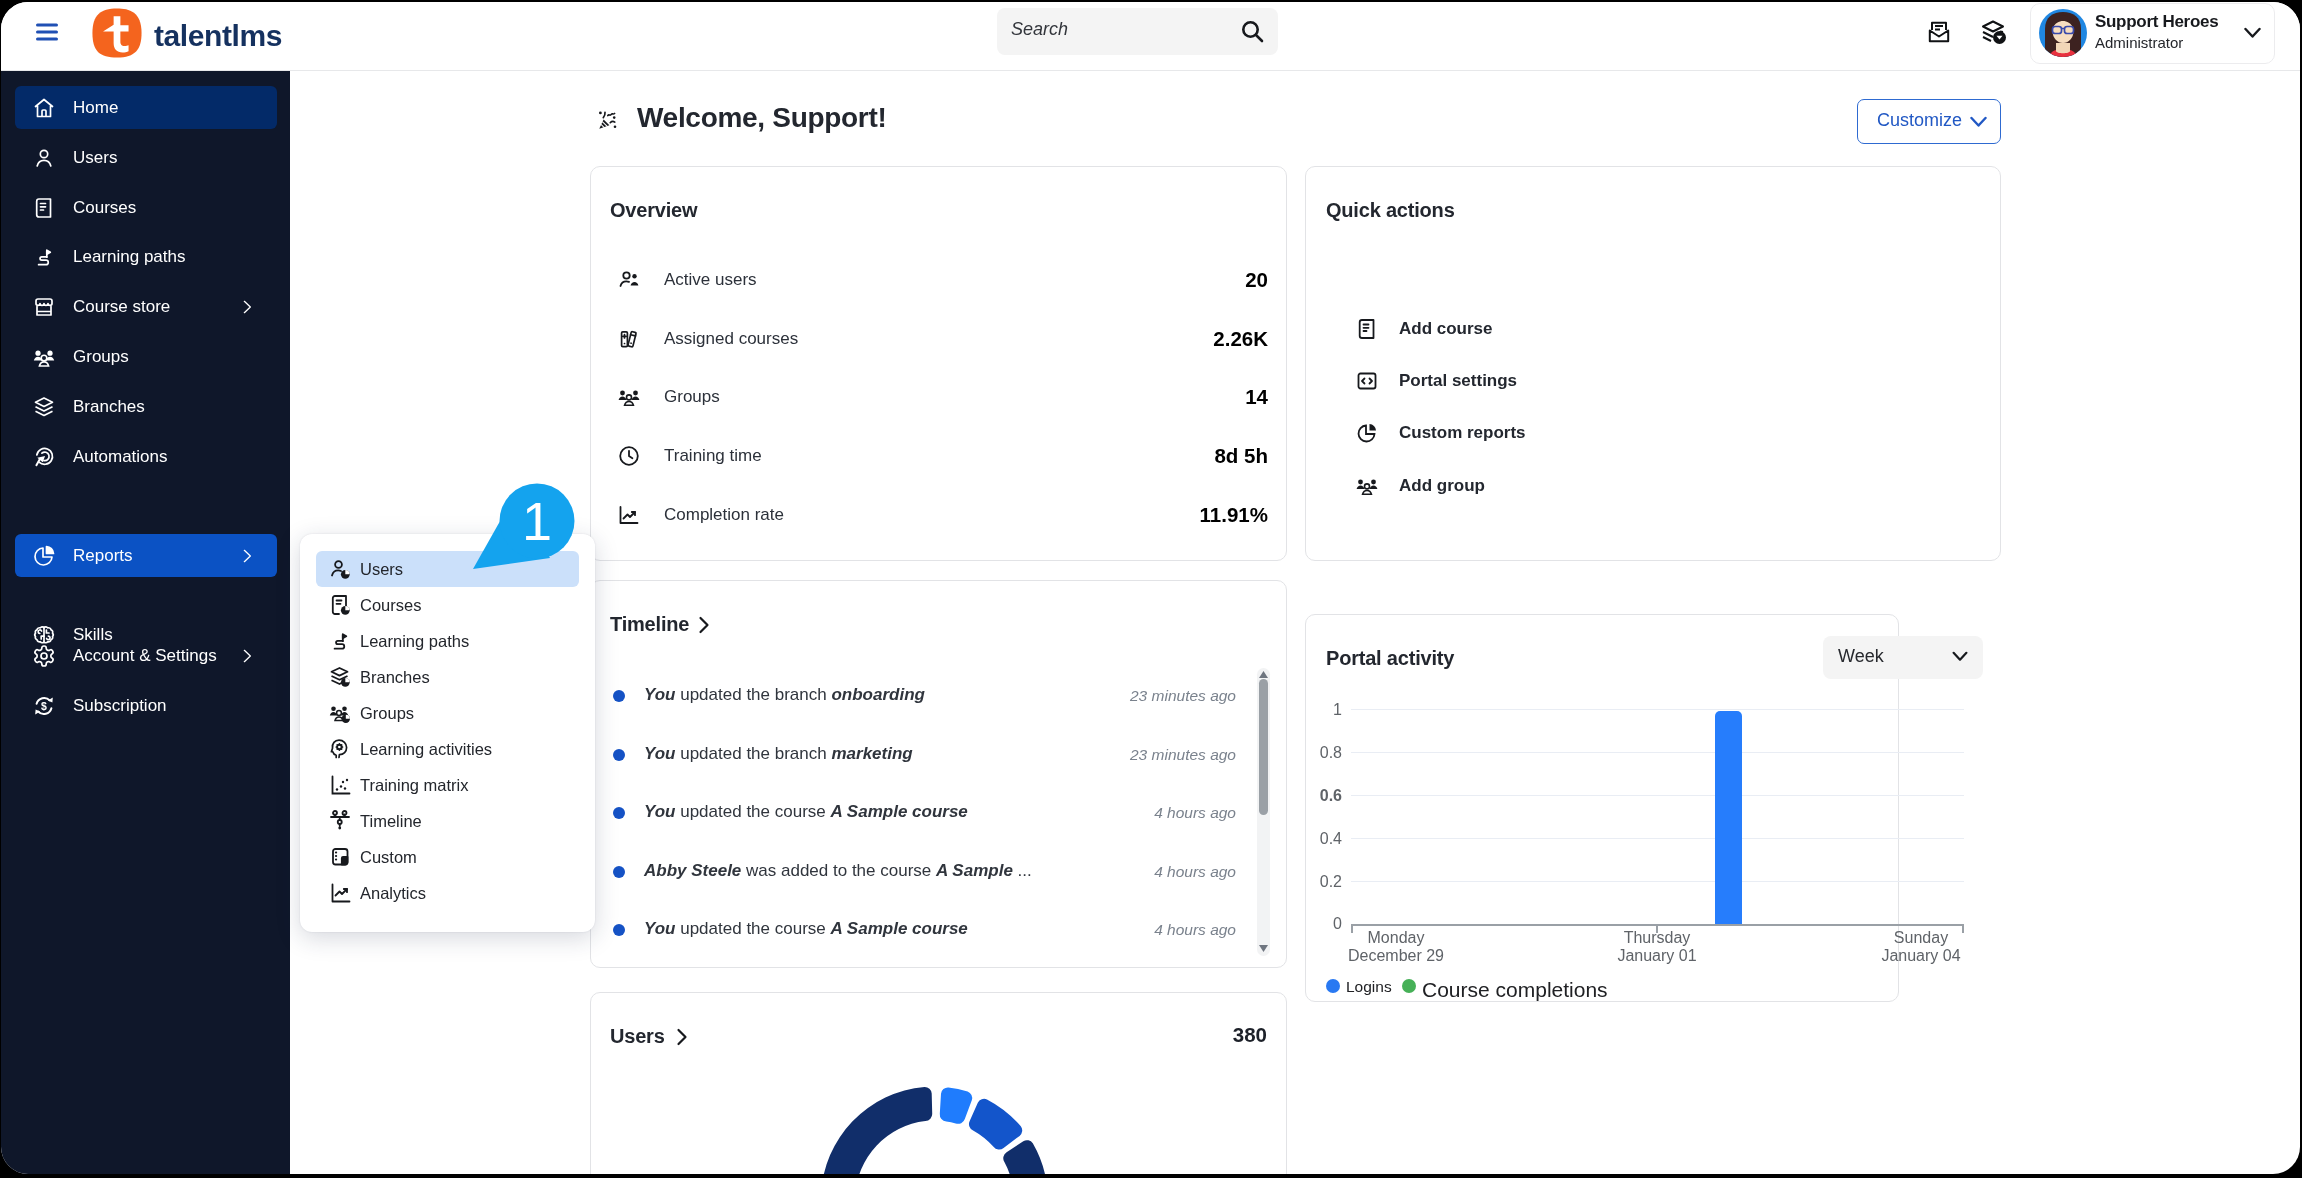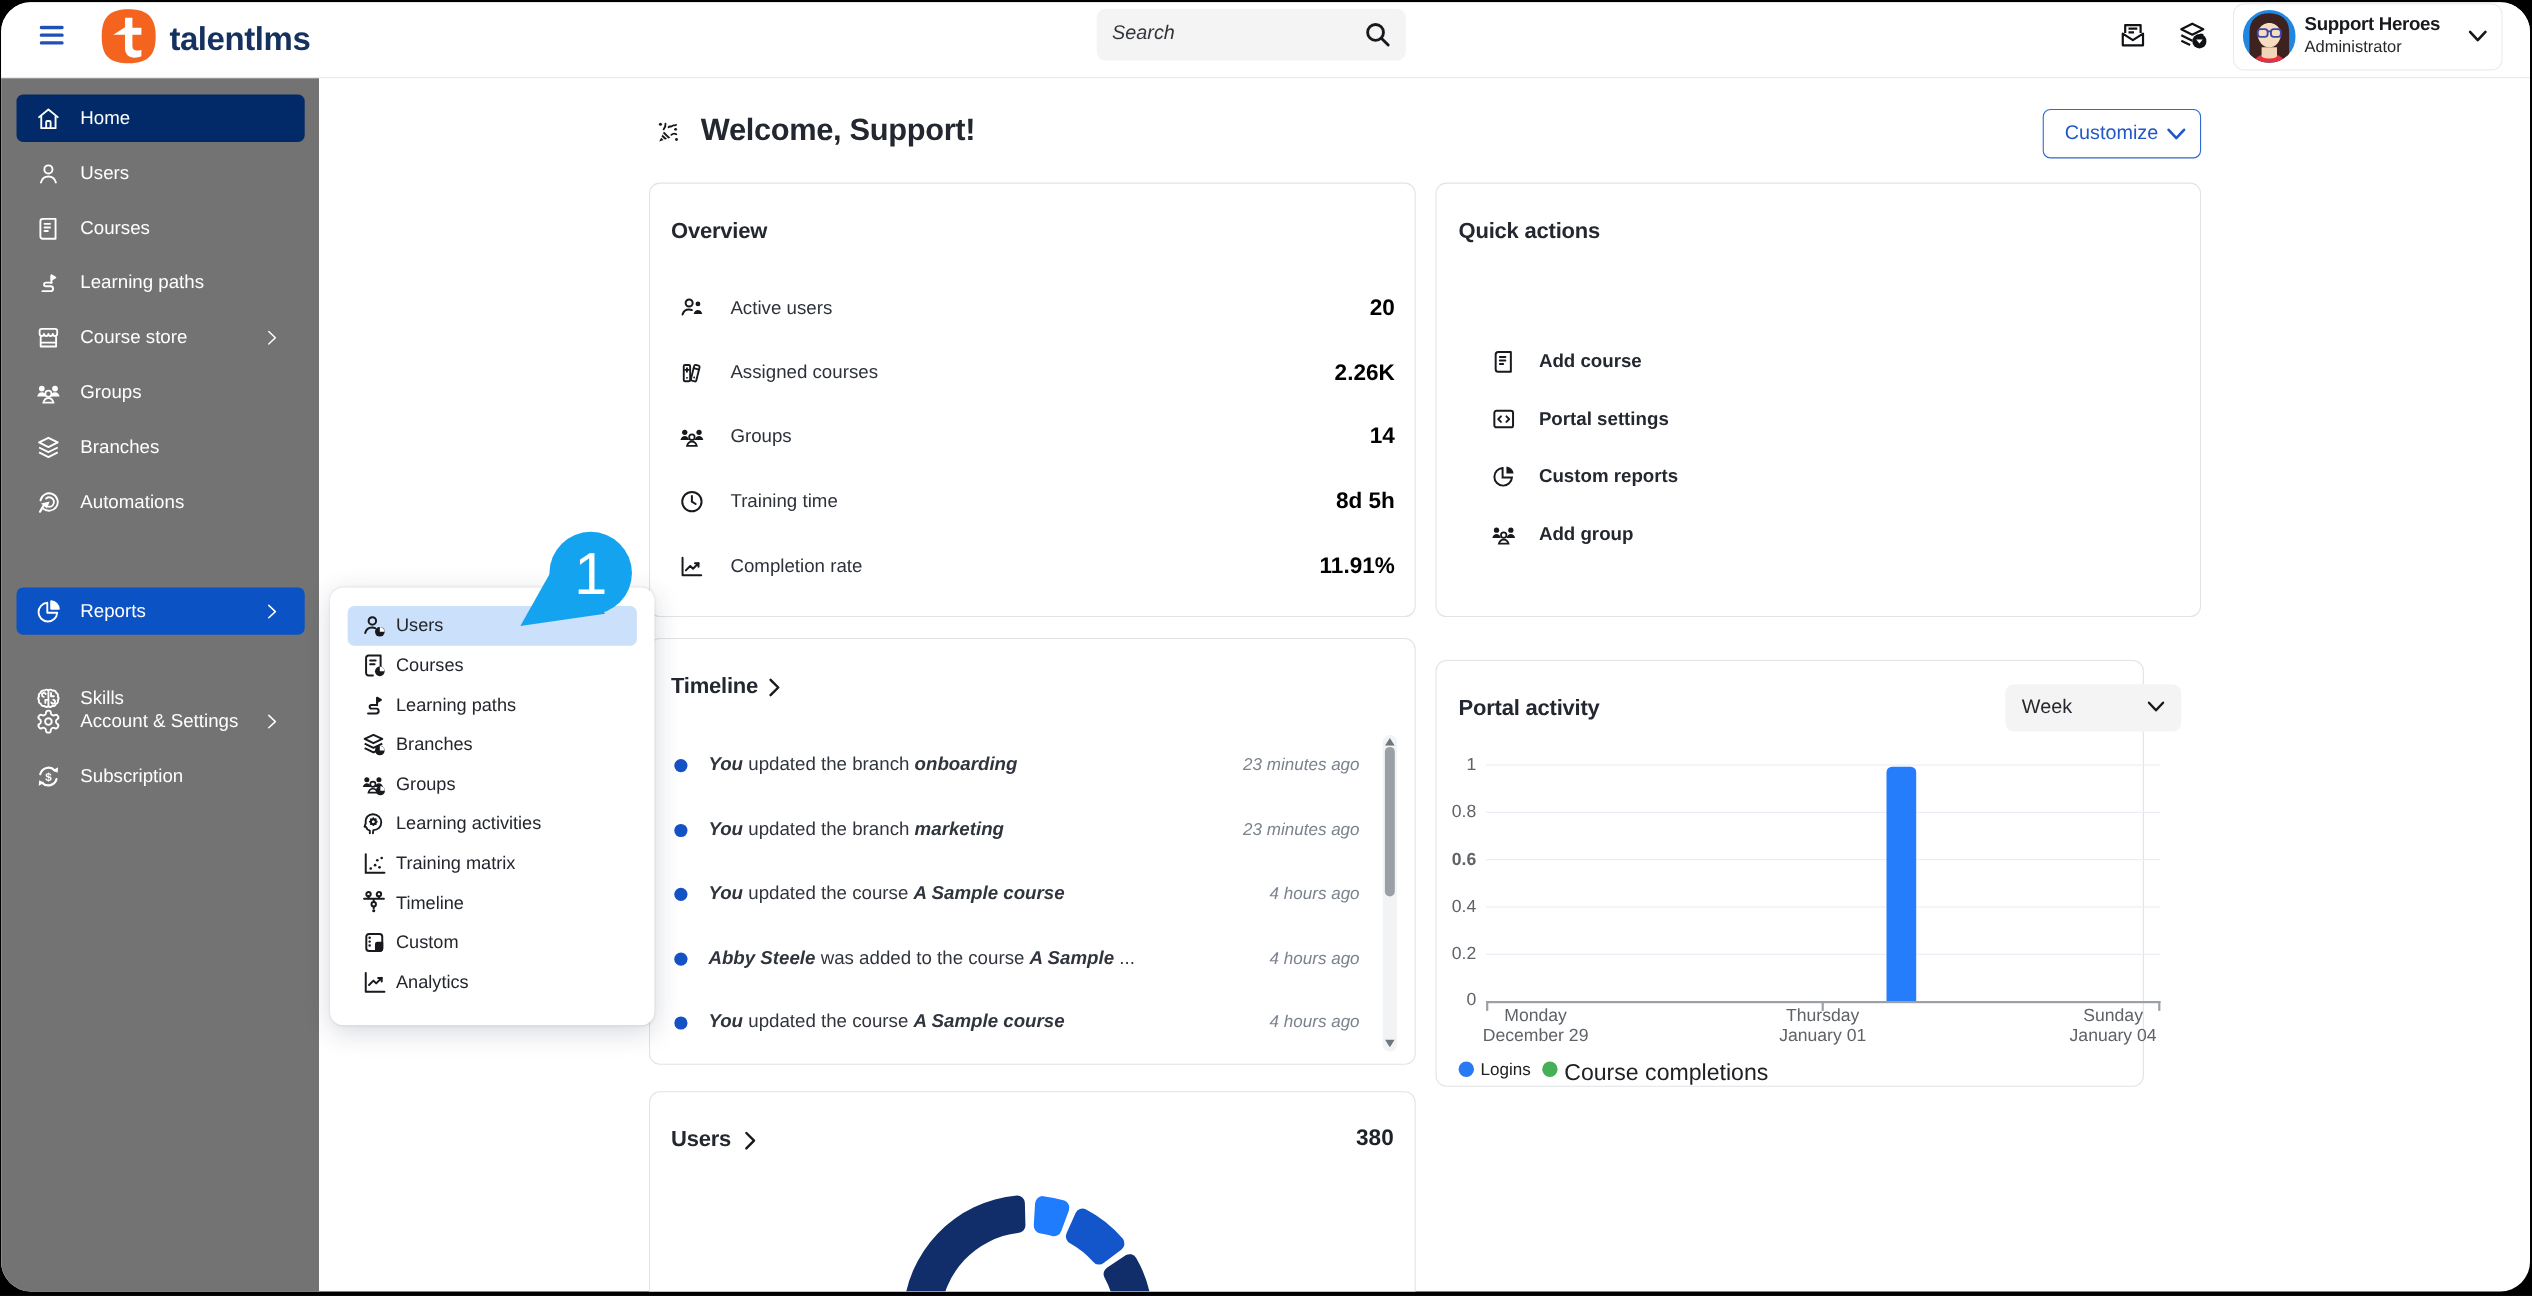--- a/index.html
+++ b/index.html
@@ -7,21 +7,21 @@
   body { font-family:"Liberation Sans", sans-serif; }
   #win { position:absolute; left:1px; top:2px; width:2299px; height:1172px;
          background:#fff; border-radius:27px; overflow:hidden; }
   .abs { position:absolute; }
   .card { position:absolute; background:#fff; border:1px solid #e2e3e6; border-radius:10px; }
   .ctitle { font-size:20px; font-weight:bold; color:#23272f; letter-spacing:-0.2px; }
   
   #hdr { position:absolute; left:0; top:0; width:100%; height:69px; background:#fff;
          border-bottom:1px solid #e7e8ea; z-index:5; }
   
-  #side { position:absolute; left:0; top:69px; width:289px; bottom:0; background:#737373; z-index:4; }
+  #side { position:absolute; left:0; top:69px; width:289px; bottom:0; background:#0f172a; z-index:4; }
   .sitem { position:absolute; left:14px; width:262px; height:43px; border-radius:6px;
            display:flex; align-items:center; color:#fff; font-size:17px; }
   .sitem svg { position:absolute; left:17px; width:24px; height:24px; }
   .sitem .lbl { position:absolute; left:58px; white-space:nowrap; }
   .sitem .chev { position:absolute; right:22px; }
   
   #fly { position:absolute; left:299px; top:532px; width:295px; height:398px; background:#fff;
          border-radius:12px; box-shadow:0 6px 24px rgba(30,40,70,.18), 0 0 2px rgba(30,40,70,.12); z-index:6; }
   .fitem { position:absolute; left:16px; width:263px; height:36px; border-radius:6px;
            display:flex; align-items:center; color:#23262c; font-size:16.5px; }
@@ -477,21 +477,21 @@
       <div class="abs" style="left:666px;top:87px;width:13px;height:288px;background:#f2f3f4;border-radius:7px;"></div>
       <div class="abs" style="left:668px;top:98px;width:9px;height:136px;background:#9aa0a6;border-radius:5px;"></div>
       <svg class="abs" style="left:668px;top:90px;" width="9" height="7" viewBox="0 0 9 7">
           <path d="M4.5 0 L9 7 H0 Z" fill="#6f7680"></path>
         </svg>
       <svg class="abs" style="left:668px;top:364px;" width="9" height="7" viewBox="0 0 9 7">
           <path d="M4.5 7 L9 0 H0 Z" fill="#6f7680"></path>
         </svg>
     </div>
 
-    <div class="card" style="left:1304px;top:598px;width:644px;height:388px;">
+    <div class="card" style="left:1304px;top:612px;width:594px;height:388px;">
       <div class="ctitle abs" style="left:20px;top:32px;">Portal activity</div>
       <div class="abs" style="left:517px;top:21px;width:160px;height:43px;background:#f4f4f4;border-radius:8px;">
         <div class="abs" style="left:15px;top:10px;font-size:18px;color:#26282d;">Week</div>
         <svg class="abs" style="left:129px;top:15px;" width="16" height="11" viewBox="0 0 17 12" fill="none" stroke="#17191d" stroke-width="2.4" stroke-linecap="round" stroke-linejoin="round">
             <path d="M1.5 2 L8.5 9.5 L15.5 2"></path>
           </svg>
       </div>
       <div id="chart" style="position:absolute;left:0;top:0;width:696px;height:388px;font-size:16px;color:#5f6368;">
         <div class="abs" style="left:45px;top:94px;width:613px;height:1px;background:#e9edf4;"></div>
         <div class="abs" style="left:45px;top:137px;width:613px;height:1px;background:#e9edf4;"></div>

